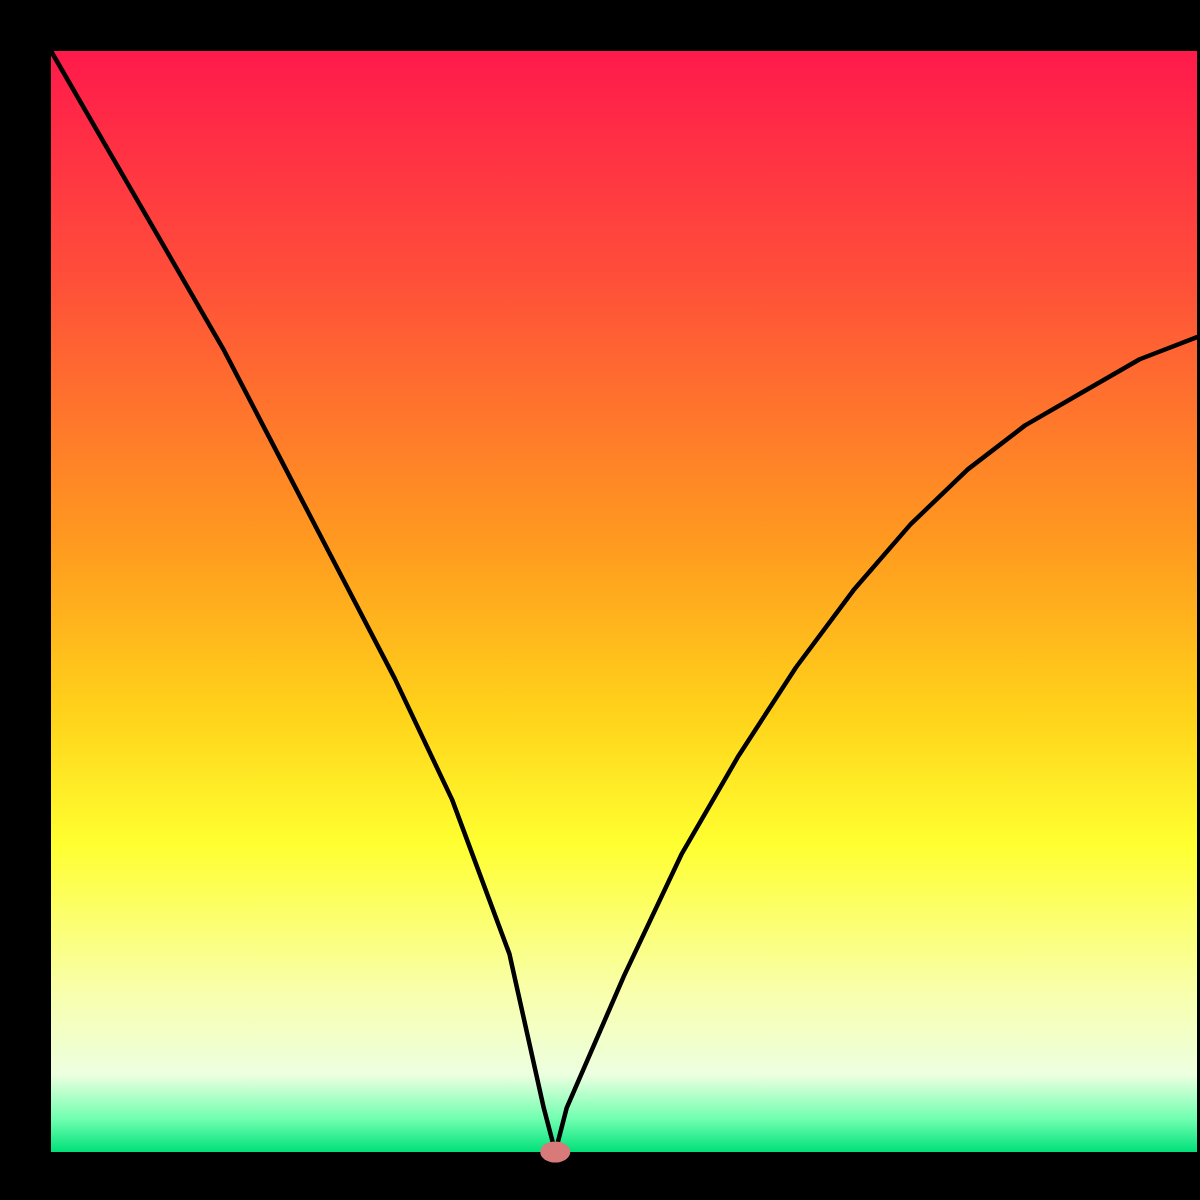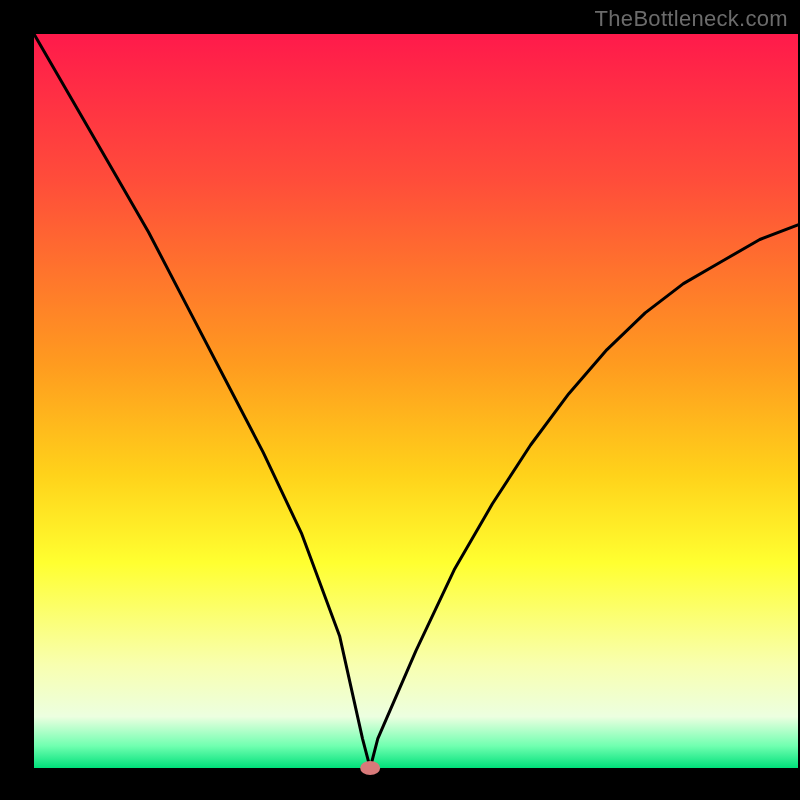--- a/index.html
+++ b/index.html
@@ -30,21 +30,20 @@
   svg {
     position: absolute;
     top: 0;
     left: 0;
   }
 </style>
 </head>
 <body>
 
 <div class="frame">
-  <div class="watermark">TheBottleneck.com</div>
 
   <svg width="800" height="800" viewBox="0 0 800 800">
     <defs>
       <linearGradient id="bg-grad" x1="0" y1="0" x2="0" y2="1">
           <stop offset="0%" stop-color="#ff1a4b"></stop>
           <stop offset="20%" stop-color="#ff4d3a"></stop>
           <stop offset="45%" stop-color="#ff9b1f"></stop>
           <stop offset="60%" stop-color="#ffd21a"></stop>
           <stop offset="72%" stop-color="#ffff30"></stop>
           <stop offset="86%" stop-color="#f8ffb0"></stop>

